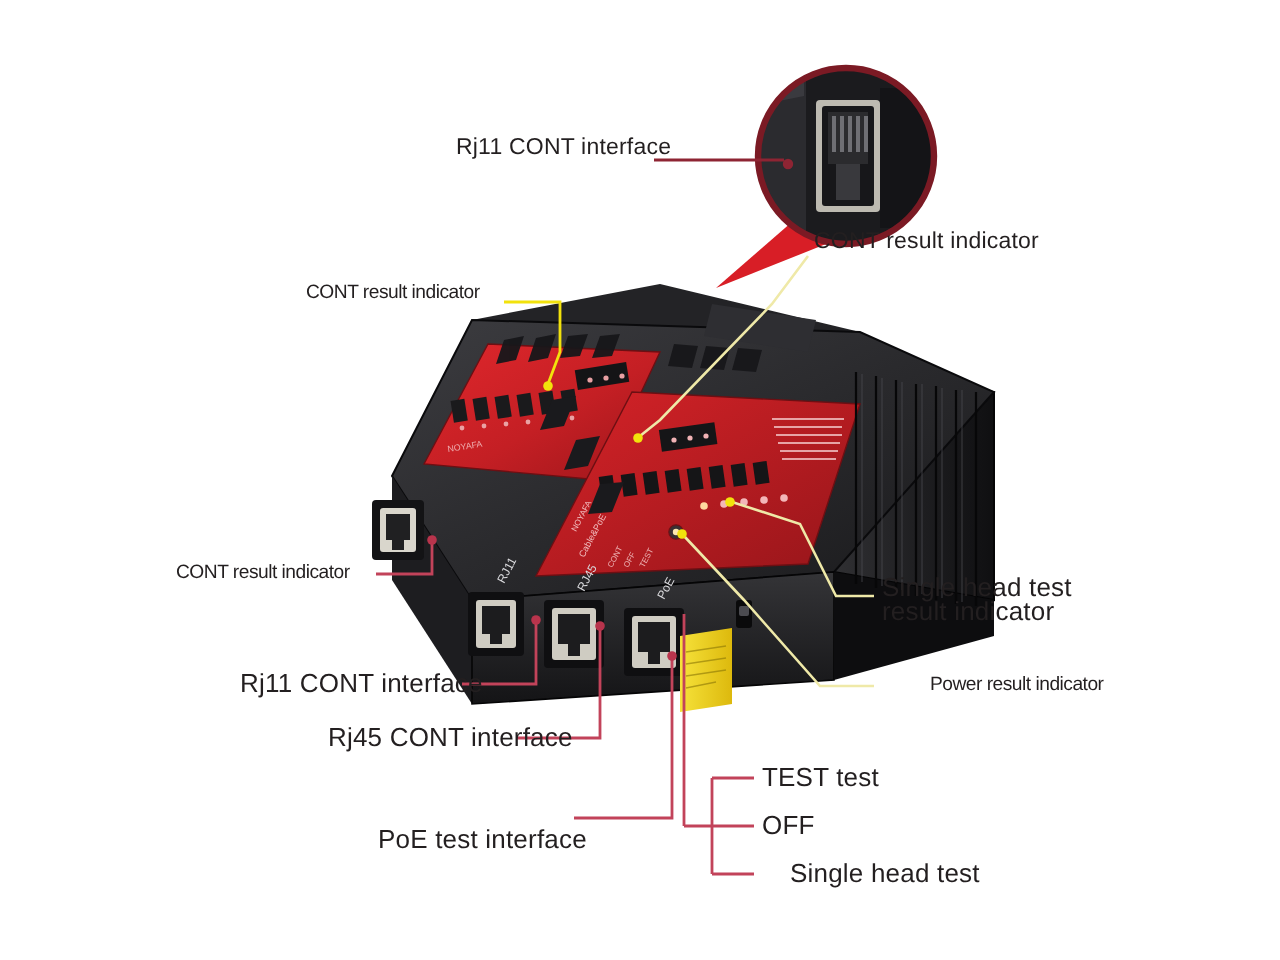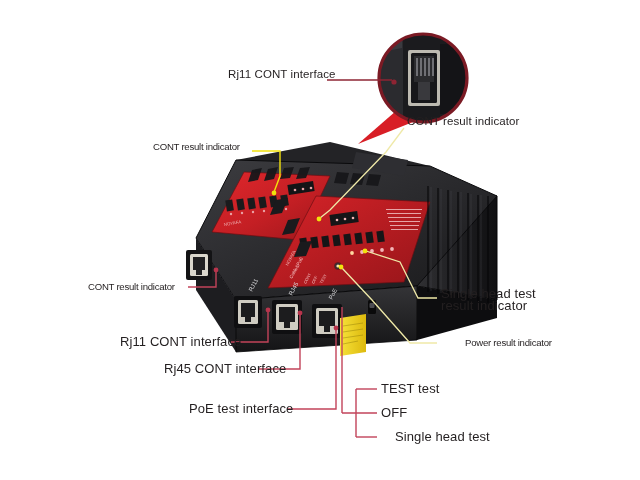--- a/index.html
+++ b/index.html
@@ -327,21 +327,21 @@
   <div class="lbl tight" style="left:153px;top:141px;">CONT result indicator</div>
 
   <div class="lbl big" style="left:407px;top:115px;">CONT result indicator</div>
 
   <div class="lbl tight" style="left:88px;top:281px;">CONT result indicator</div>
 
   <div class="lbl" style="left:120px;top:336px;">Rj11  CONT  interface</div>
 
   <div class="lbl" style="left:136px;top:363px;margin-left:28px;">Rj45  CONT  interface</div>
 
-  <div class="lbl" style="left:189px;top:403px;text-align:right;">PoE  test  interface</div>
+  <div class="lbl" style="left:189px;top:414px;text-align:right;">PoE  test  interface</div>
 
   <div class="lbl two" style="left:441px;top:288px;">Single head test result indicator</div>
 
   <div class="lbl tight" style="left:441px;top:337px;margin-left:24px;">Power result indicator</div>
 
   <div class="lbl" style="left:381px;top:383px;">TEST test</div>
 
   <div class="lbl" style="left:381px;top:407px;">OFF</div>
 
   <div class="lbl" style="left:395px;top:431px;">Single head test</div>

